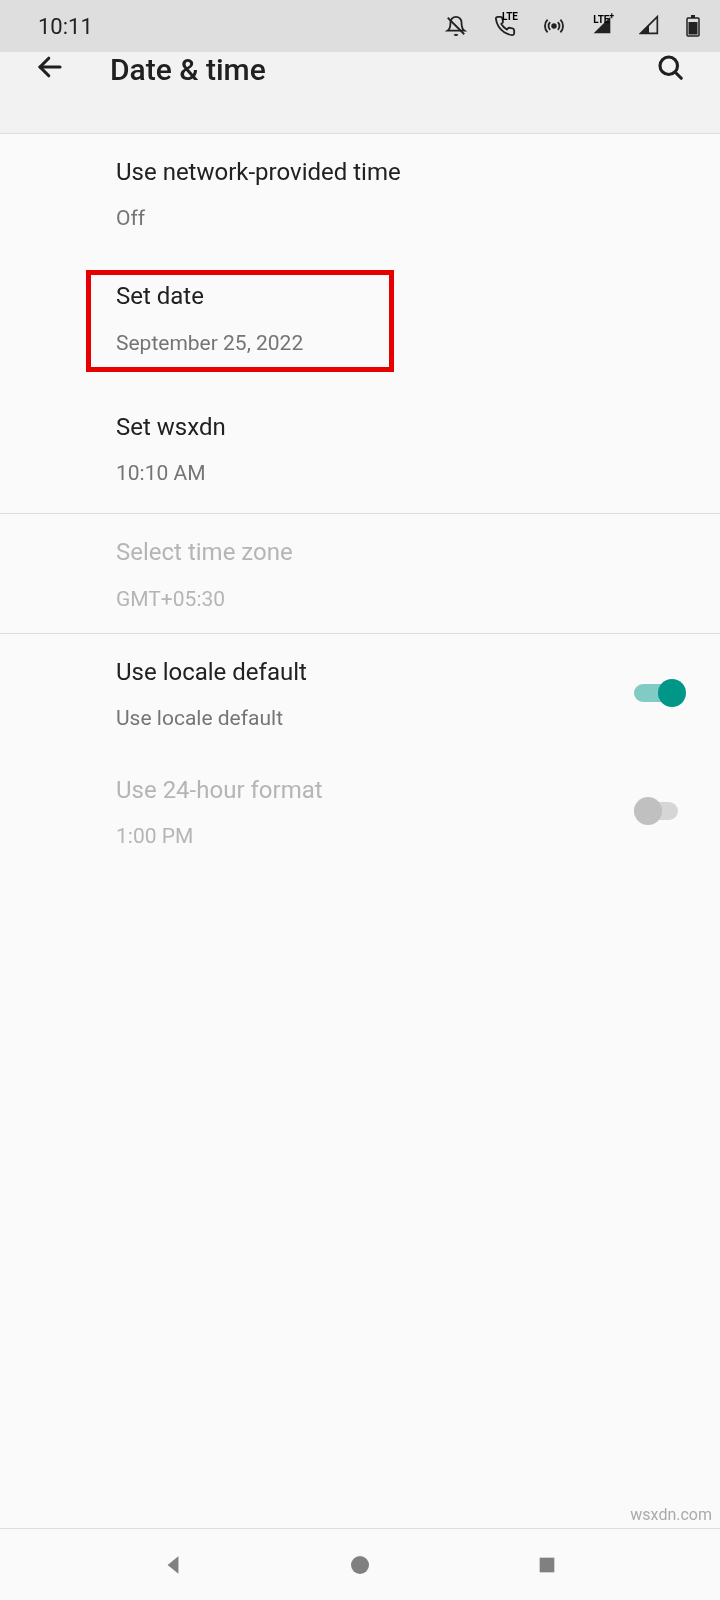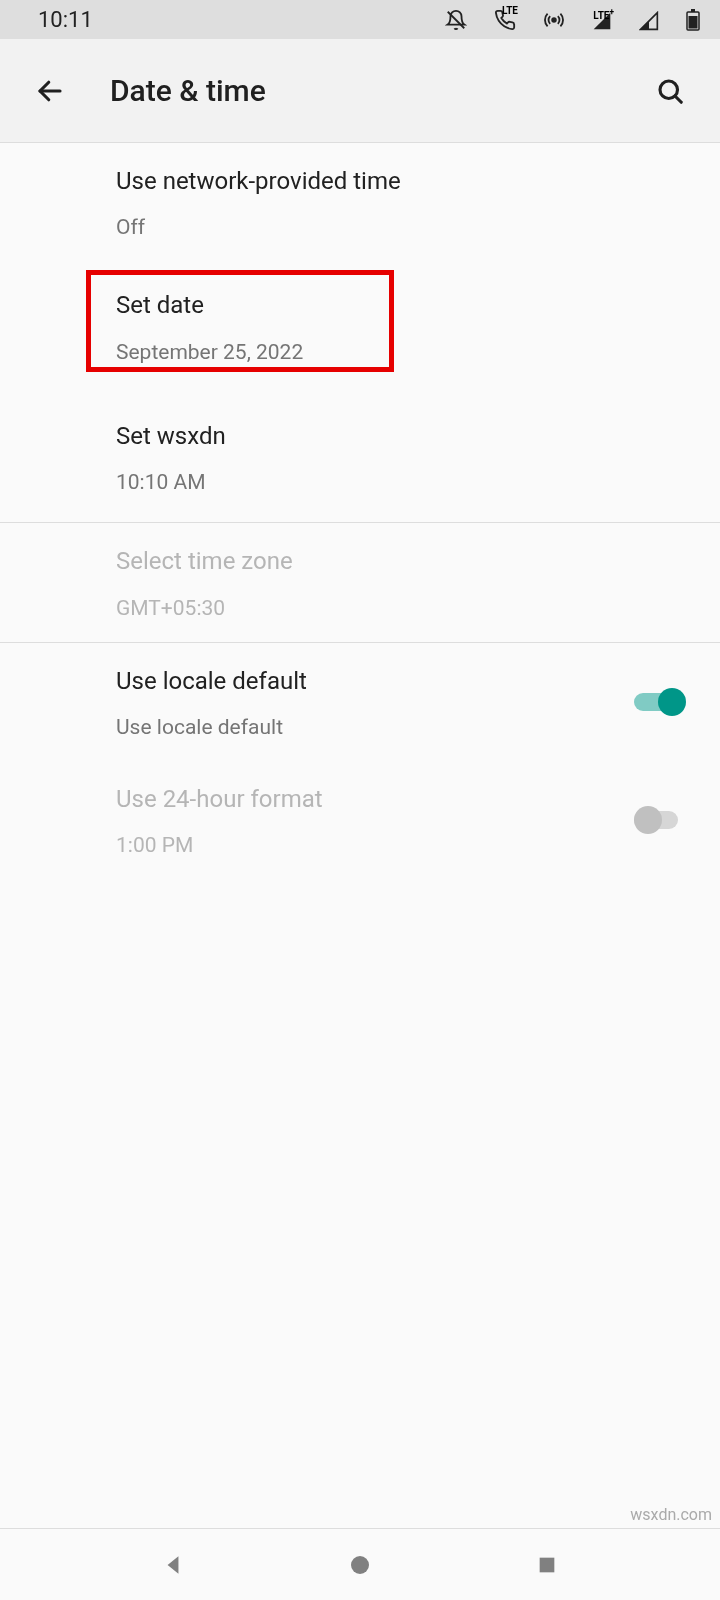--- a/index.html
+++ b/index.html
@@ -9,45 +9,45 @@
       font-family: Roboto, -apple-system, sans-serif;
     }
     body {
       width: 720px;
       height: 1600px;
       background: #fafafa;
       position: relative;
       overflow: hidden;
     }
     .status-bar {
-      height: 39px;
+      height: 52px;
       background: #dedede;
       display: flex;
       align-items: center;
       justify-content: space-between;
       padding: 0 20px 0 38px;
     }
     .status-time {
       font-size: 22px;
       color: #222;
       font-weight: 400;
     }
     .status-icons {
       display: flex;
-      align-items: flex-end;
+      align-items: flex-start;
       gap: 27px;
     }
     .status-icons svg, .status-icons .lte-badge {
       color: #222;
     }
     .app-bar {
-      height: 104px;
+      height: 82px;
       background: #f2f2f2;
       display: flex;
-      align-items: center;
+      align-items: flex-start;
       padding: 0 30px 0 30px;
       border-bottom: 1px solid #ddd;
     }
     .back-btn {
       width: 40px;
       display: flex;
       align-items: center;
       justify-content: center;
     }
     .app-title {

